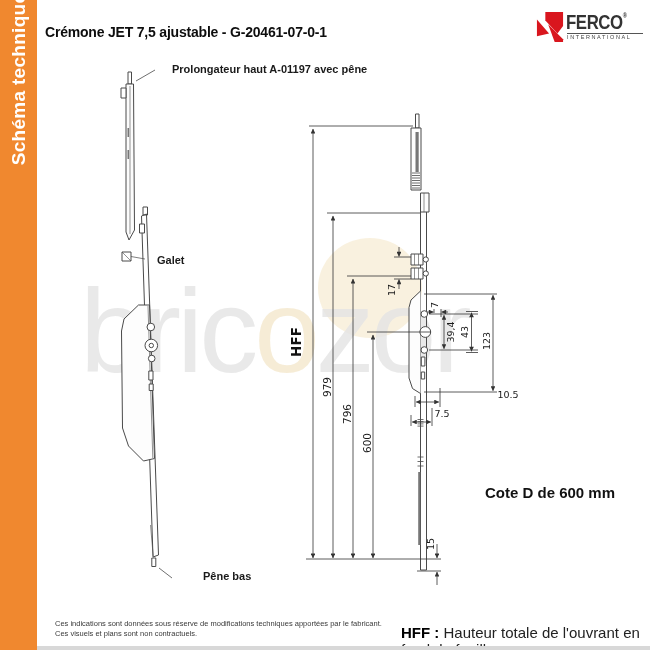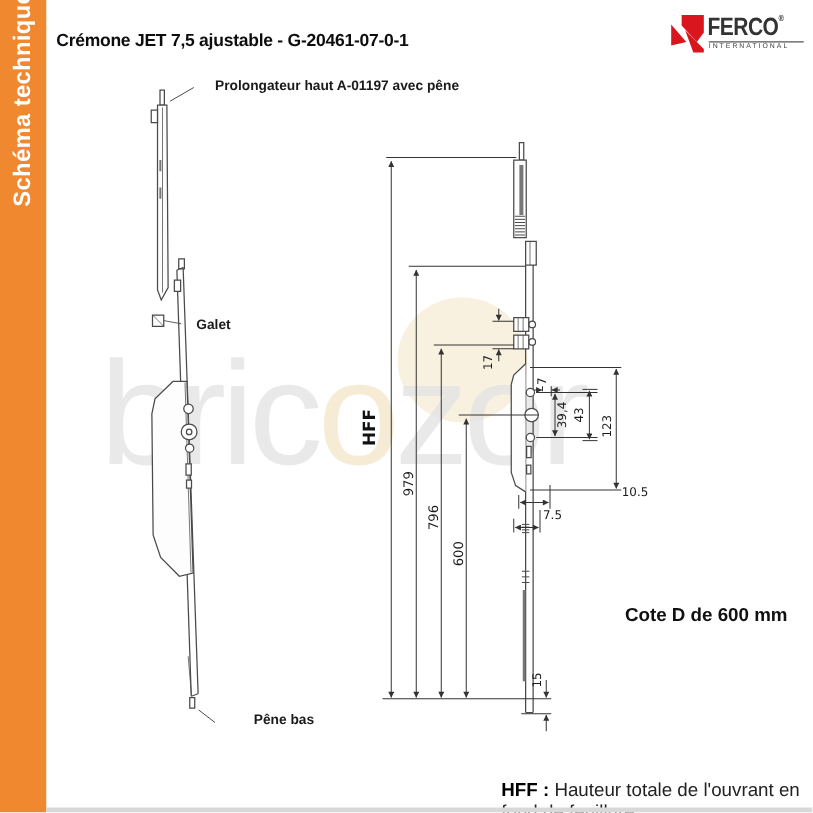--- a/index.html
+++ b/index.html
@@ -29,21 +29,21 @@
   .logo-sub{font-size:5.5px;letter-spacing:1.6px;color:#444;margin-left:1px;}
   
   .wm-circle{position:absolute;left:318px;top:238px;width:104px;height:100px;border-radius:50%;
     background:#f8eed9;opacity:.85;}
   .wm-text{position:absolute;left:80px;top:272px;font-size:118px;font-weight:normal;line-height:1;
     letter-spacing:-4px;color:#e4e4e4;opacity:.8;white-space:nowrap;}
   .wm-text .wm-o{color:#f4e8cd;}
   
   svg.schematic{position:absolute;left:0;top:0;}
   .lbl{position:absolute;font-size:11px;font-weight:bold;color:#1a1a1a;white-space:nowrap;}
-  .cote{position:absolute;left:470px;top:484px;width:160px;text-align:right;
+  .cote{position:absolute;left:470px;top:484px;width:160px;text-align:center;
     font-size:15px;font-weight:bold;color:#111;}
   .dim,.dim-lg{position:absolute;font-family:"DejaVu Sans",sans-serif;color:#1a1a1a;white-space:nowrap;}
   .dim{font-size:9.5px;}
   .dim-lg{font-size:10.5px;}
   .rot{transform:translate(-50%,-50%) rotate(-90deg);}
   .ctr{transform:translate(-50%,-50%);}
   .hff-lbl{position:absolute;left:296px;top:342px;transform:translate(-50%,-50%) rotate(-90deg);
     font-size:13.5px;font-weight:600;color:#111;font-family:"DejaVu Sans",sans-serif;}
   
   .foot-small{position:absolute;left:55px;top:619px;font-size:7.5px;line-height:10px;color:#3a3a3a;}
@@ -196,15 +196,17 @@
 <div class="dim rot" style="left:391px;top:290px;">17</div>
 <div class="dim rot" style="left:434px;top:305px;">7</div>
 <div class="dim rot" style="left:450px;top:332px;">39,4</div>
 <div class="dim rot" style="left:464px;top:332px;">43</div>
 <div class="dim rot" style="left:486px;top:341px;">123</div>
 <div class="dim rot" style="left:430px;top:544px;">15</div>
 <div class="dim ctr" style="left:460px;top:394px;margin-left:48px;">10.5</div>
 <div class="dim ctr" style="left:442px;top:413px;text-align:right;">7.5</div>
 
 <div class="foot-small">
+  <div>Ces indications sont données sous réserve de modifications techniques apportées par le fabricant.</div>
+  <div>Ces visuels et plans sont non contractuels.</div>
 </div>
 <div class="foot-hff"><b>HFF :</b> <span>Hauteur totale de l'ouvrant en fond de feuillure</span></div>
 <div class="bottom-strip"></div>
 
 </body></html>

